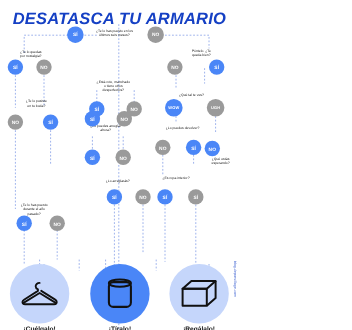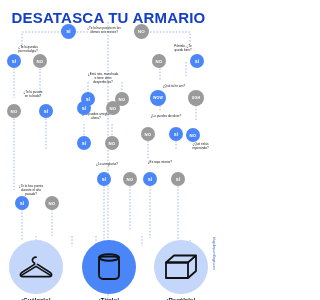--- a/index.html
+++ b/index.html
@@ -7,21 +7,21 @@
     width:217px;height:300px;overflow:hidden;
     background:#ffffff;
     font-family:"Liberation Sans",sans-serif;
     position:relative;
   }
   #chart{position:absolute;left:0;top:0;width:217px;height:300px;}
 
   .title{
     position:absolute;left:0;top:9px;width:217px;text-align:center;
     font-size:15px;font-weight:bold;color:#1540c4;
-    letter-spacing:.2px;font-family:"Liberation Sans",sans-serif;
+    letter-spacing:.2px;font-family:"Liberation Sans",sans-serif;font-style:italic;
   }
 
   
   .lines{position:absolute;left:0;top:0;width:217px;height:300px;pointer-events:none;}
 
   
   .q{
     position:absolute;
     font-size:3.1px;
     line-height:1.35;

